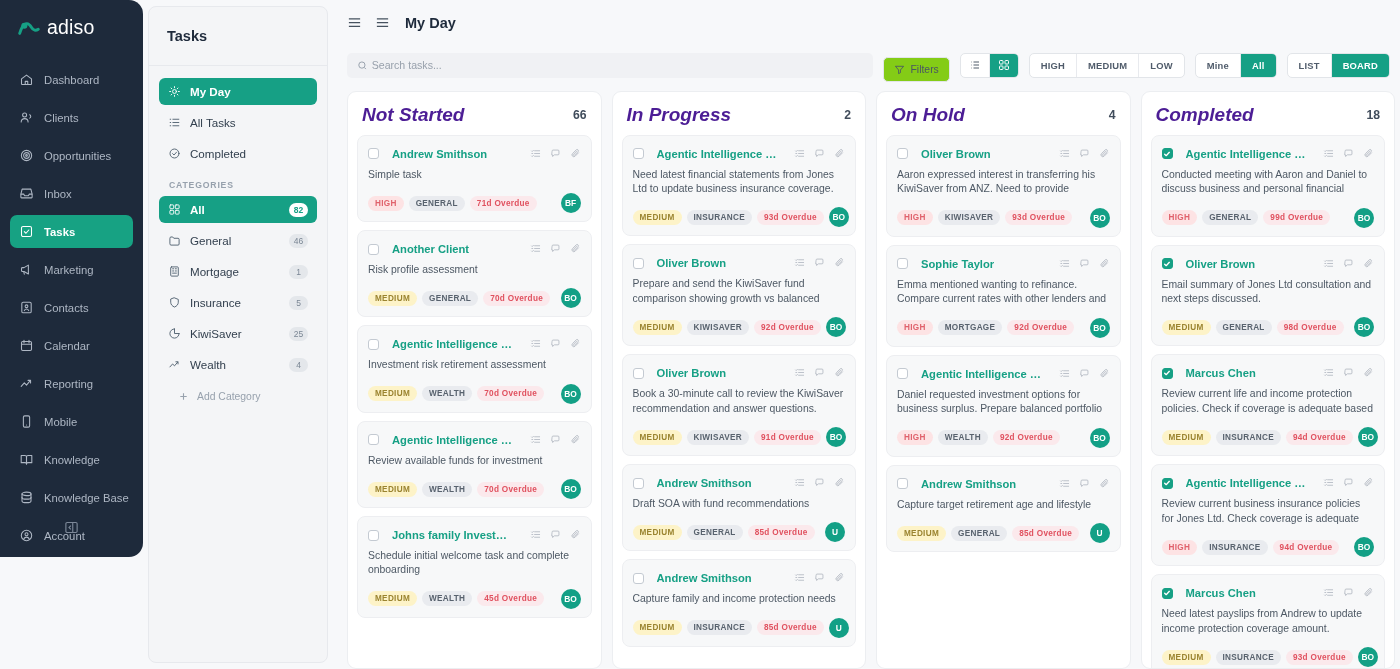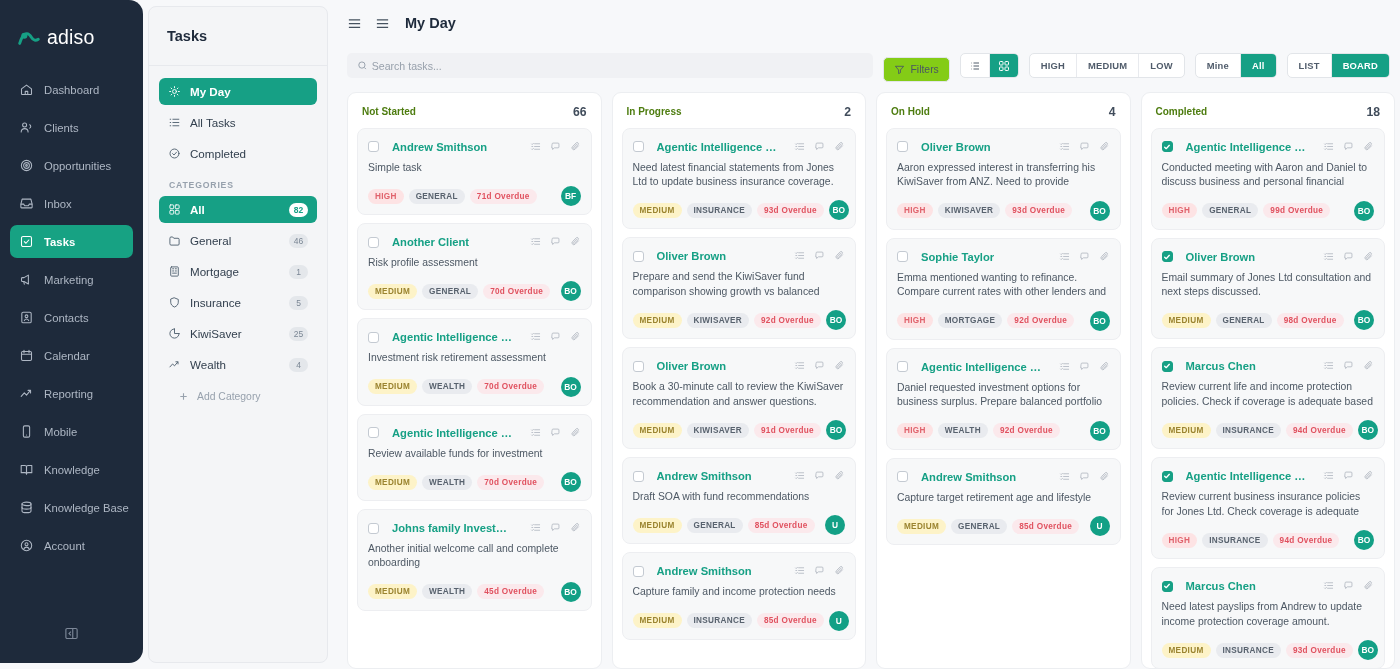--- a/index.html
+++ b/index.html
@@ -6,26 +6,27 @@
   html, body {
     width: 1400px; height: 669px;
     overflow: hidden;
     font-family: "Liberation Sans", sans-serif;
     background: #f7f8fa;
   }
   body { display: flex; }
 
   
   .leftnav {
-    width: 143px; height: 663px;
+    width: 143px; height: 557px;
     background: #1e2a3b;
     border-radius: 0 14px 14px 0;
     display: flex; flex-direction: column;
     flex: 0 0 143px;
     position: relative;
+    justify-content: flex-end;
   }
   .brand { display: flex; align-items: center; gap: 7px; padding: 26px 0 22px 18px; }
   .brand-mark { width: 22px; height: 17px; flex: 0 0 auto; }
   .brand-text { color: #ffffff; font-size: 19.5px; letter-spacing: .2px; font-weight: 400; }
   .nav-list { display: flex; flex-direction: column; gap: 0; padding: 2px 10px 0 10px; }
   .nav-item {
     display: flex; align-items: center; gap: 10px;
     height: 33px; padding: 0 9px; margin-bottom: 5px;
     border-radius: 7px; cursor: pointer;
   }
@@ -115,21 +116,21 @@
   .seg.icons > div { padding: 0 8px; }
 
   
   .board { flex: 1 1 auto; display: flex; gap: 10px; padding: 6px 5px 0 14px; overflow: hidden; }
   .col {
     flex: 1 1 0; min-width: 0;
     background: #fff; border: 1px solid #eceef1; border-radius: 9px;
     display: flex; flex-direction: column; overflow: hidden;
   }
   .col-head { display: flex; align-items: center; padding: 12px 14px 9px 14px; }
-  .col-head .nm { font-size: 10px; font-weight: 700; color: #4d7c0f; }
+  .col-head .nm { font-size: 19px; font-weight: 700; color: #4c1d95; font-style: italic; }
   .col-head .ct { margin-left: auto; font-size: 12.2px; font-weight: 700; color: #404c5b; }
   .col-body { flex: 1 1 auto; padding: 0 9px; overflow: hidden; }
 
   .card {
     background: #f7f8f9; border: 1px solid #edeef1; border-radius: 8px;
     padding: 9px 10px 8px 10px; margin-bottom: 8px; cursor: pointer;
   }
   .card-top { display: flex; align-items: center; gap: 13px; }
   .chk {
     width: 11px; height: 11px; border: 1.4px solid #c4cad2; border-radius: 3px;
@@ -542,21 +543,21 @@
                     <path d="M10 6h11M10 12h11M10 18h11M3.5 6.5l1.3 1.3L7.5 5M3.5 17.5l1.3 1.3L7.5 16M4 12h2"></path>
                   </svg></span>
                 <span><svg width="11" height="11" viewBox="0 0 24 24" fill="none" stroke="#b4bac3" stroke-width="1.9" stroke-linecap="round" stroke-linejoin="round">
                     <path d="M4.5 6.5a2 2 0 0 1 2-2h11a2 2 0 0 1 2 2v6.4a2 2 0 0 1-2 2H9.6L5.6 18.4v-3.5h-1.1z"></path>
                   </svg></span>
                 <span><svg width="11" height="11" viewBox="0 0 24 24" fill="none" stroke="#b4bac3" stroke-width="1.9" stroke-linecap="round" stroke-linejoin="round">
                     <path d="M18.5 10.5l-7.3 7.3a4 4 0 0 1-5.7-5.7l8-8a2.8 2.8 0 0 1 4 4l-7.9 7.9a1.5 1.5 0 0 1-2.1-2.1l7.1-7.1"></path>
                   </svg></span>
               </span>
             </div>
-            <div class="card-desc">Another initial welcome call and complete onboarding</div>
+            <div class="card-desc">Schedule initial welcome task and complete onboarding</div>
             <div class="card-foot">
               <span class="pill medium">MEDIUM</span>
               <span class="pill cat">WEALTH</span>
               <span class="pill due">45d Overdue</span>
               <span class="avatar">BO</span>
             </div>
           </div>
         </div>
       </div>
       <div class="col">

